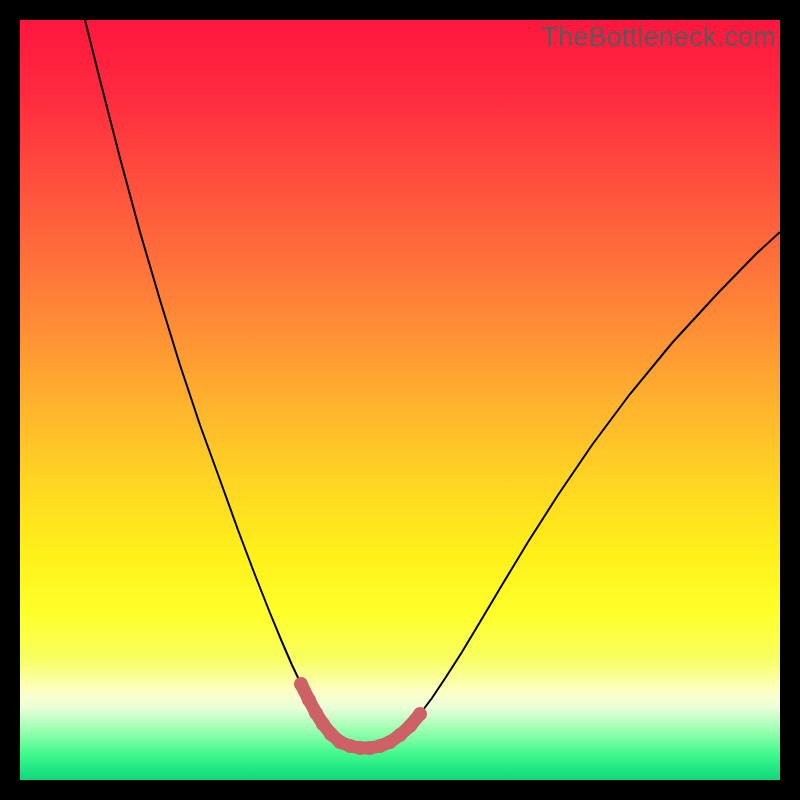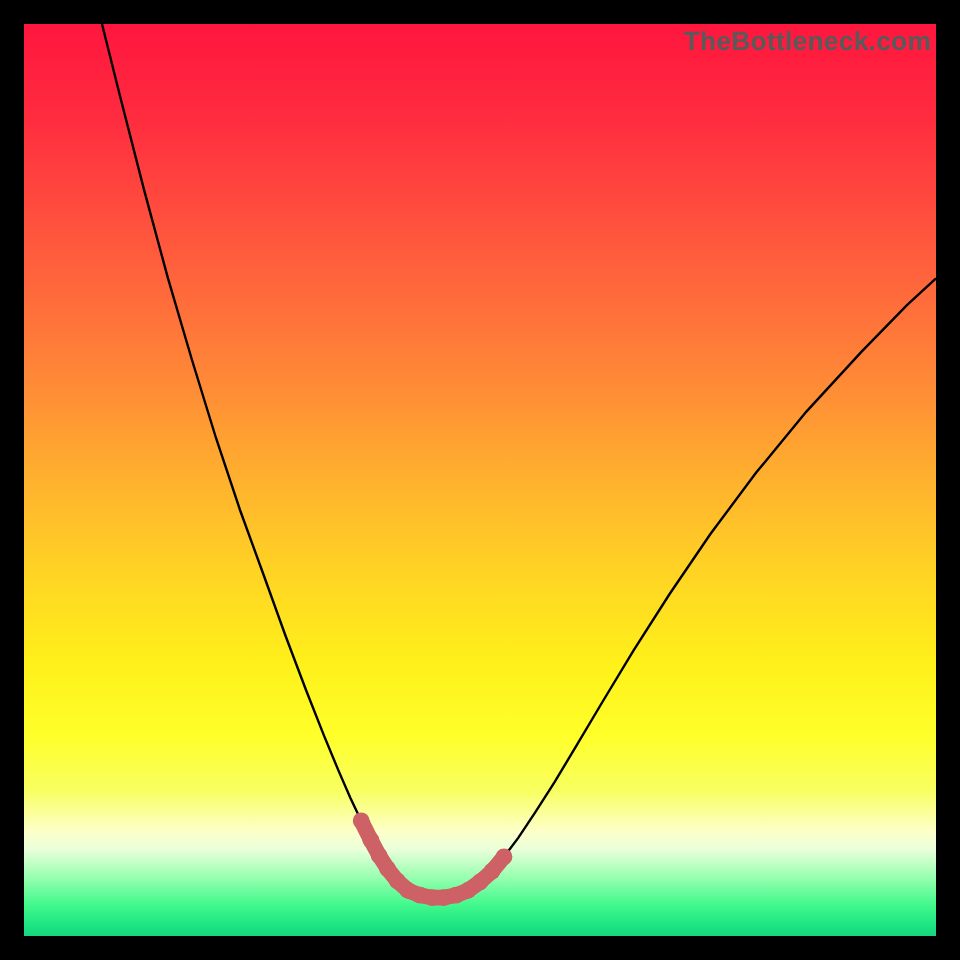--- a/index.html
+++ b/index.html
@@ -31,22 +31,22 @@
     left: 0;
     top: 0;
     width: 100%;
     height: 100%;
   }
   .watermark {
     position: absolute;
     top: 22px;
     right: 24px;
     font-family: Arial, Helvetica, sans-serif;
-    font-size: 22px;
-    font-weight: 700;
+    font-size: 27px;
+    font-weight: 400;
     color: #5a5a5a;
     letter-spacing: 0.2px;
   }
   svg.curve {
     position: absolute;
     left: 0;
     top: 0;
     width: 100%;
     height: 100%;
     overflow: visible;

